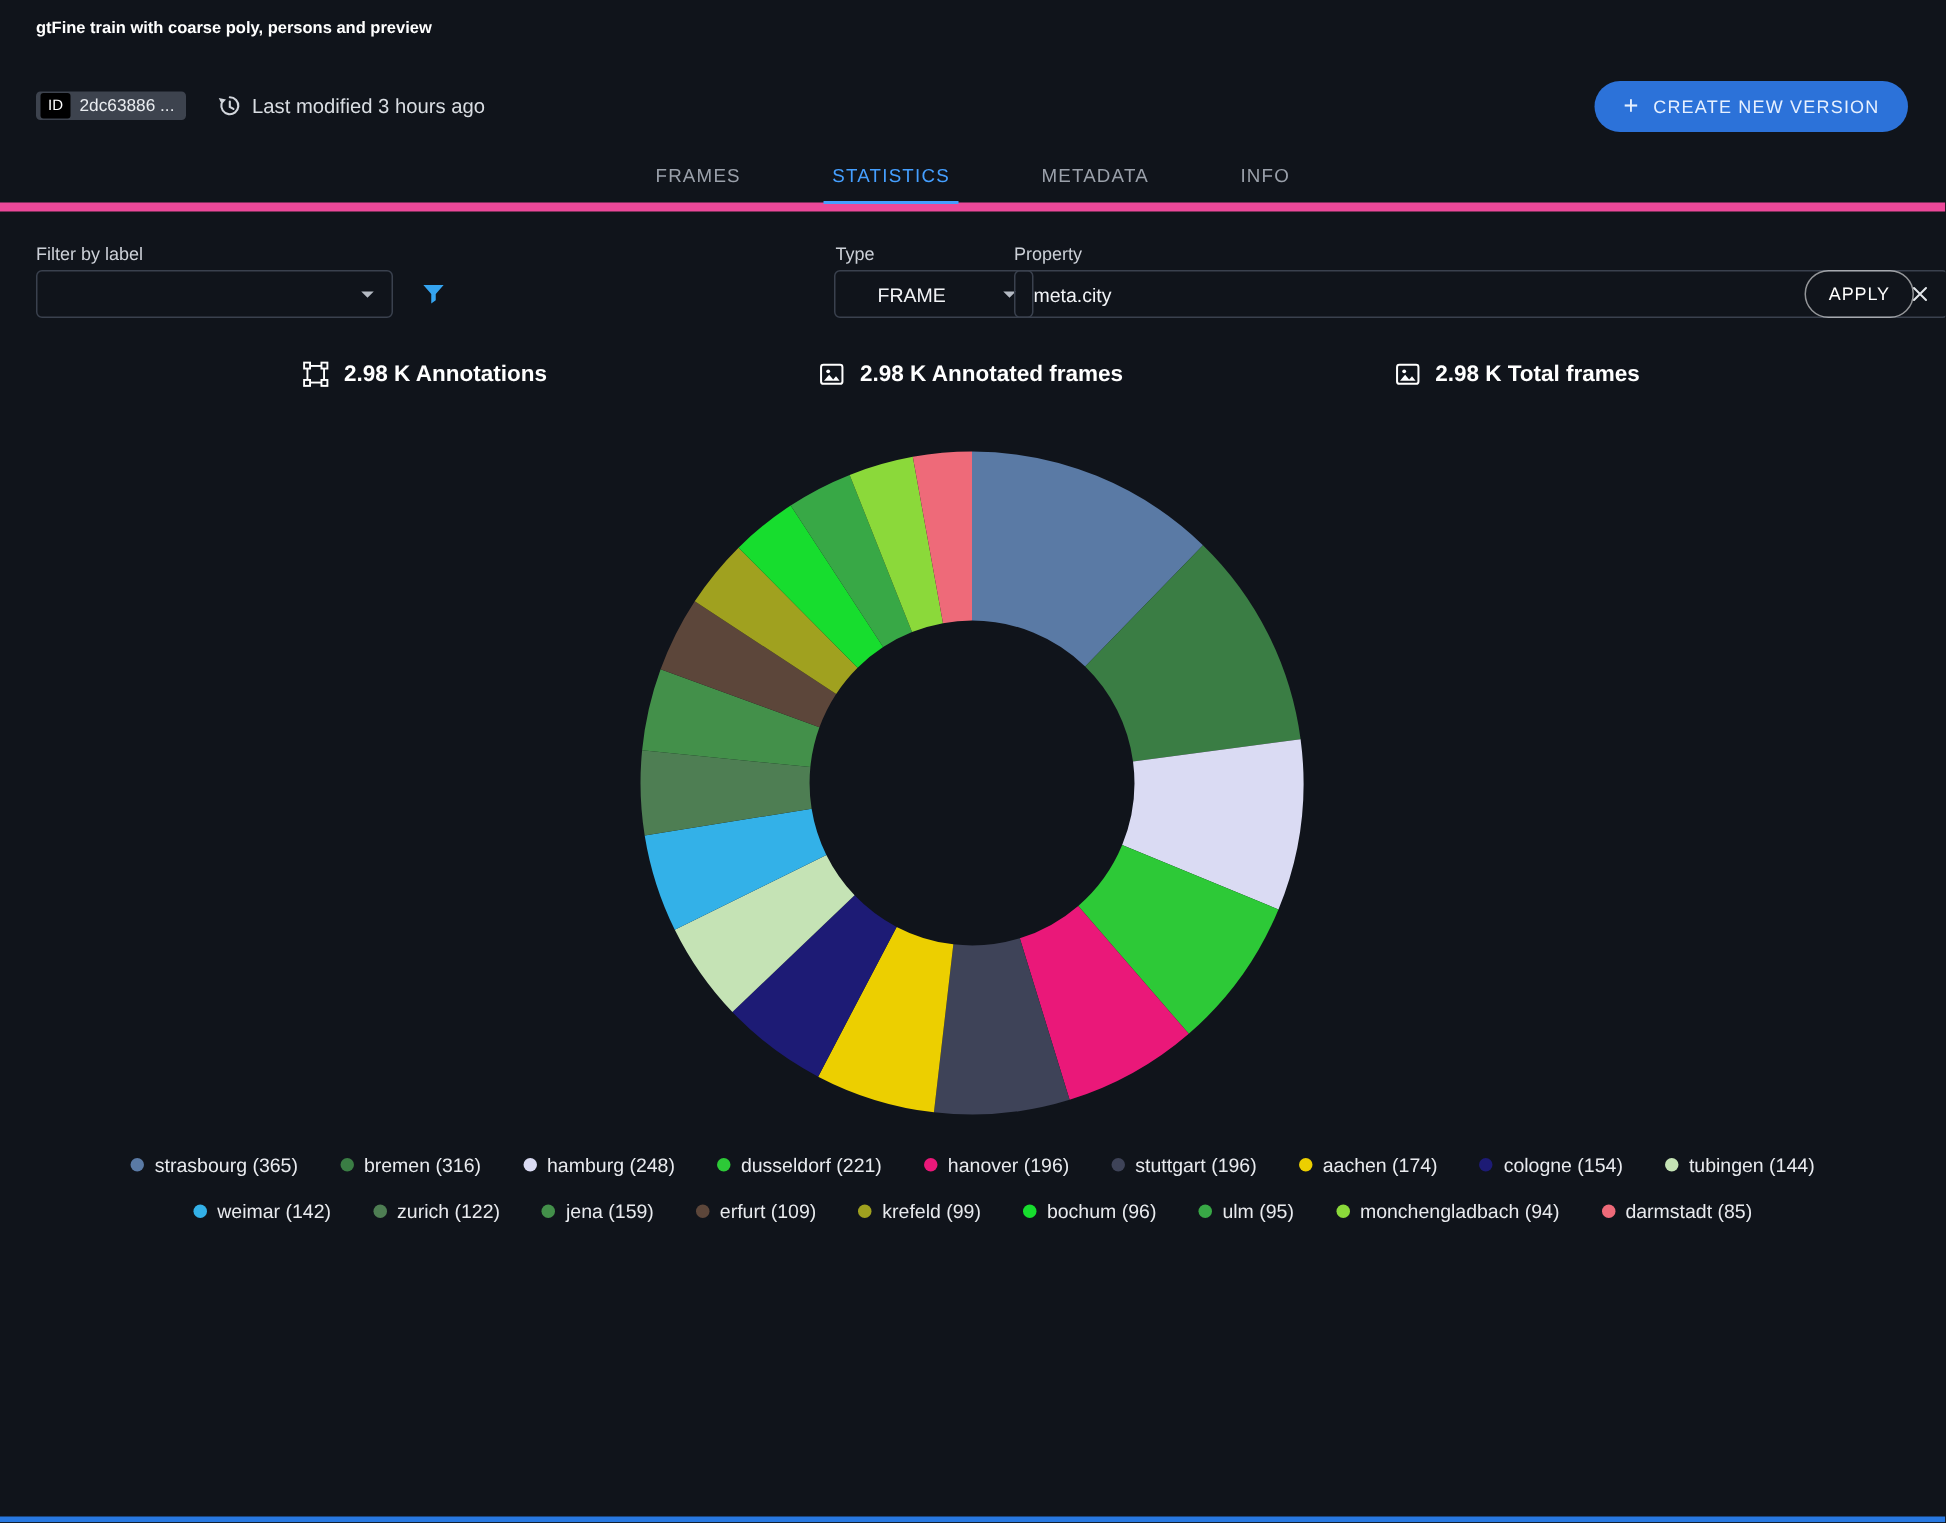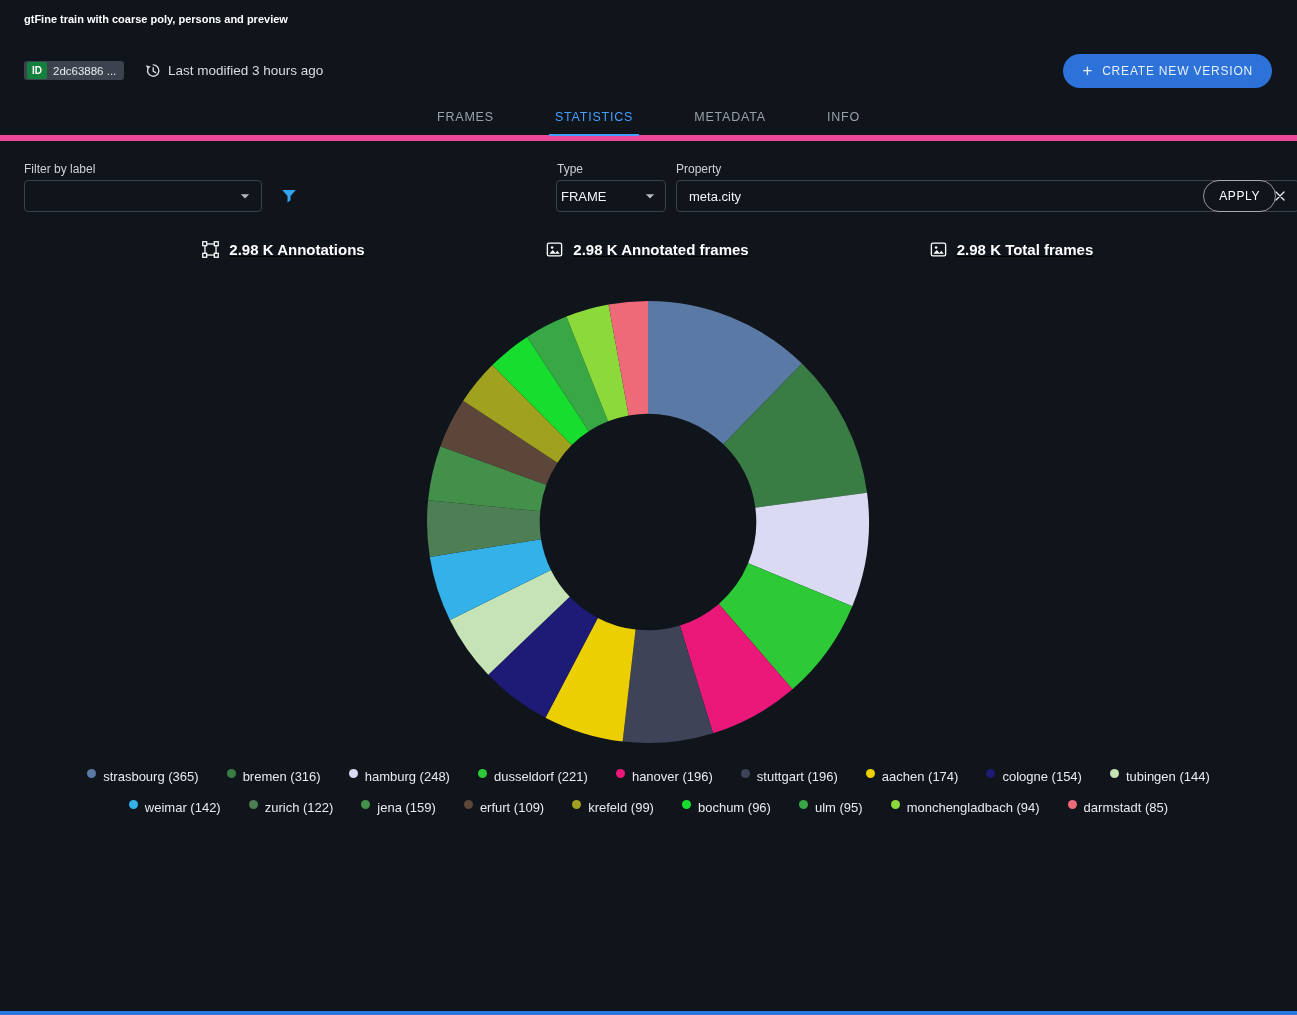--- a/index.html
+++ b/index.html
@@ -5,21 +5,21 @@
   * { margin:0; padding:0; box-sizing:border-box; }
   html,body { background:#10141b; }
   .page{
     position:relative; width:1297px; height:1015px; background:#10141b;
     font-family:"Liberation Sans","DejaVu Sans",sans-serif; overflow:hidden;
   }
   .page-title{ position:absolute; left:24px; top:13px; font-size:11px; font-weight:700; color:#ffffff; }
 
   .id-chip{ position:absolute; left:24px; top:61px; display:inline-flex; align-items:center;
     background:#3d434e; border-radius:3px; padding:2px 3px; gap:6px; cursor:pointer; height:19px;}
-  .id-badge{ background:#15803d; color:#ffffff; font-size:10px; font-weight:700; padding:3px 5px; border-radius:2px; }
+  .id-badge{ background:#000000; color:#ffffff; font-size:10px; font-weight:400; padding:3px 5px; border-radius:2px; }
   .id-value{ color:#e9ecf0; font-size:11.5px; padding-right:5px; white-space:nowrap; }
 
   .last-modified{ position:absolute; left:144px; top:62px; display:flex; align-items:center; gap:7px;
     color:#d9dde2; font-size:13.5px; }
 
   .create-btn{ position:absolute; right:25px; top:54px; height:34px; border:none; border-radius:17px;
     background:#2c72d9; color:#e6f0ff; font-size:12px; font-weight:500; letter-spacing:.8px;
     display:flex; align-items:center; gap:9px; padding:0 19px; cursor:pointer; font-family:inherit; }
   .create-btn .plus{ font-size:17px; font-weight:400; line-height:1; margin-top:-2px; }
 
@@ -31,42 +31,42 @@
   .tab.active::after{ content:""; position:absolute; left:0; right:0; bottom:-1px; height:2px; background:#459fff; }
 
   .field-label{ position:absolute; font-size:12px; color:#ccd0d7; }
   .lbl-filter{ left:24px; top:162px; }
   .lbl-type{ left:557px; top:162px; }
   .lbl-property{ left:676px; top:162px; }
 
   .box{ position:absolute; height:32px; border:1px solid #3a414e; border-radius:4px; background:transparent;
     display:flex; align-items:center; color:#f2f4f7; font-size:13px; cursor:pointer; }
   .box-label-filter{ left:24px; top:180px; width:238px; justify-content:space-between; padding:0 6px 0 10px; }
-  .box-type{ left:556px; top:180px; width:110px; justify-content:space-between; padding:0 5px 0 4px; }
+  .box-type{ left:556px; top:180px; width:133px; justify-content:space-between; padding:0 5px 0 28px; }
   .box-property{ left:676px; top:180px; width:623px; justify-content:space-between; padding:0 10px 0 12px; cursor:text; }
   .box-property input{ flex:1; background:transparent; border:none; outline:none; color:#f2f4f7;
     font-size:13px; font-family:inherit; }
 
   .filter-funnel{ position:absolute; left:280px; top:187px; cursor:pointer; line-height:0; }
 
   .apply-btn{ position:absolute; right:21px; top:180px; height:32px; border-radius:16px;
     border:1px solid rgba(255,255,255,.55); background:transparent; color:#ffffff; font-size:12px;
     font-weight:500; letter-spacing:.6px; padding:0 15px; cursor:pointer; font-family:inherit; }
 
-  .stats{ position:absolute; left:101px; top:240px; width:1092px; display:grid; grid-template-columns:1fr 1fr 1fr;text-decoration:underline; }
+  .stats{ position:absolute; left:101px; top:240px; width:1092px; display:grid; grid-template-columns:1fr 1fr 1fr; }
   .stat{ display:flex; align-items:center; justify-content:center; gap:9px; color:#ffffff;
     font-size:15px; font-weight:700; }
   .stat-icon{ line-height:0; }
   .stat-text span{ font-weight:700; }
 
   .chart-wrap{ position:absolute; left:418px; top:292px; width:460px; height:460px; }
 
   .legend{ position:absolute; top:769px; left:0; width:100%; }
   .legend-row{ display:flex; justify-content:center; gap:28px; margin-bottom:16px; }
-  .legend-item{ display:flex; gap:7px; cursor:pointer; }
+  .legend-item{ display:flex; align-items:center; gap:7px; cursor:pointer; }
   .legend-dot{ width:9px; height:9px; border-radius:50%; flex:none; }
   .legend-label{ color:#e8eaee; font-size:13px; white-space:nowrap; }
 
   .bottom-bar{ position:absolute; left:0; bottom:0; width:100%; height:4px; background:#2878e0; }
 </style>
 </head>
 <body>
 
 <div class="page">
 

